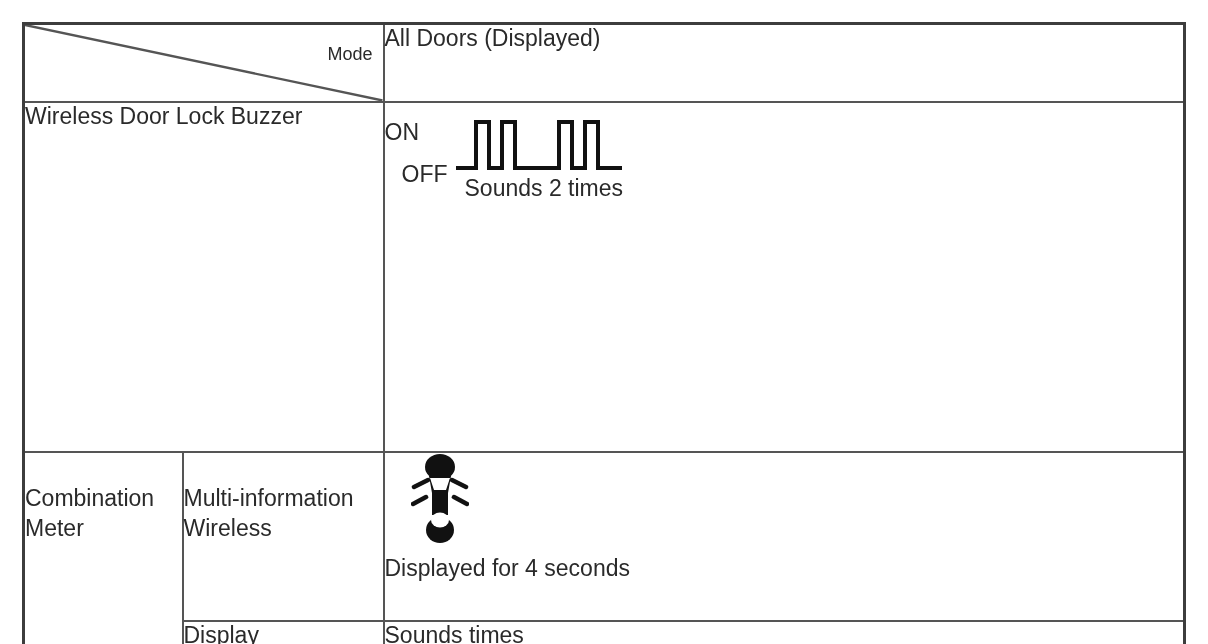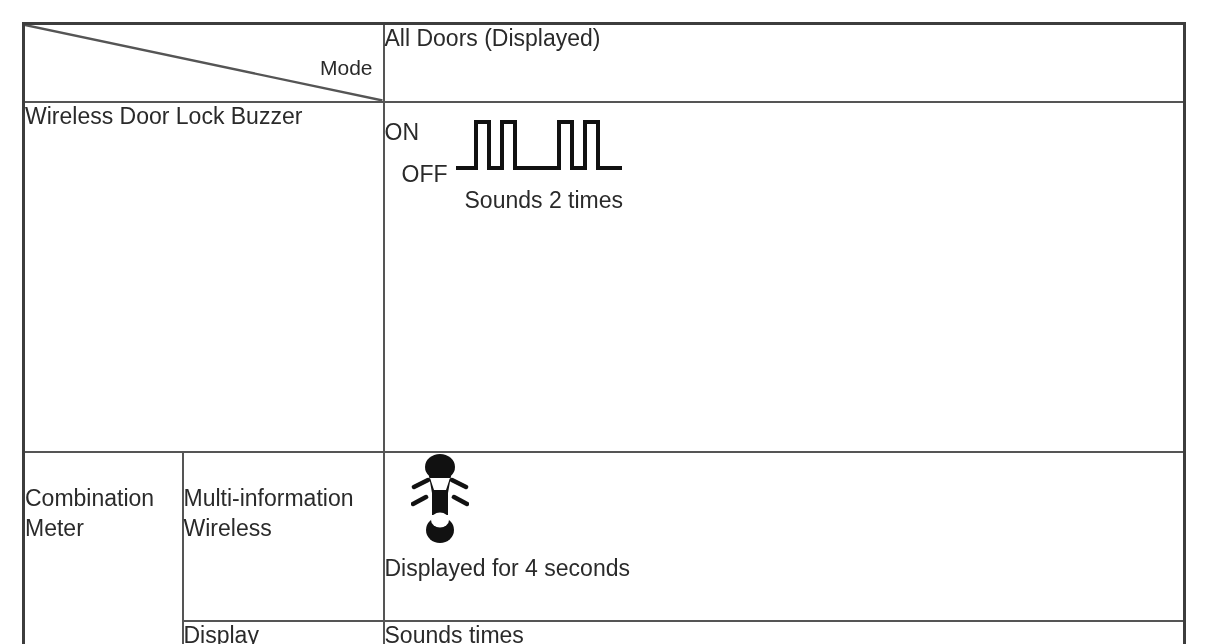--- a/index.html
+++ b/index.html
@@ -42,23 +42,22 @@
     position: absolute;
     inset: 0;
     width: 100%;
     height: 100%;
     display: block;
   }
   .corner-label {
     position: absolute;
     right: 10px;
     top: 19px;
-    font-size: 21px;
+    font-size: 18px;
     white-space: nowrap;
-    margin-top: 12px;
   }
   td.mode-value-cell {
     padding: 18px 10px 0 16px;
   }
   
   td.wireless-label-cell {
     padding: 22px 10px 0 28px;
   }
   td.waveform-cell {
     padding: 96px 0 0 29px;
@@ -71,21 +70,21 @@
   .wave-on-label  { position: absolute; left: 0; top: 16px;   }
   .wave-off-label { position: absolute; left: 17px; top: 58px; }
   .wave-svg {
     position: absolute;
     left: 69px;
     top: 13px;
   }
   .wave-caption {
     position: absolute;
     left: 80px;
-    top: 84px;
+    top: 72px;
     white-space: nowrap;
   }
   
   td.combo-meter-cell {
     padding: 15px 8px 0 13px;
     white-space: pre-line;
     line-height: 30px;
   }
   td.multi-info-cell {
     padding: 15px 4px 0 12px;

